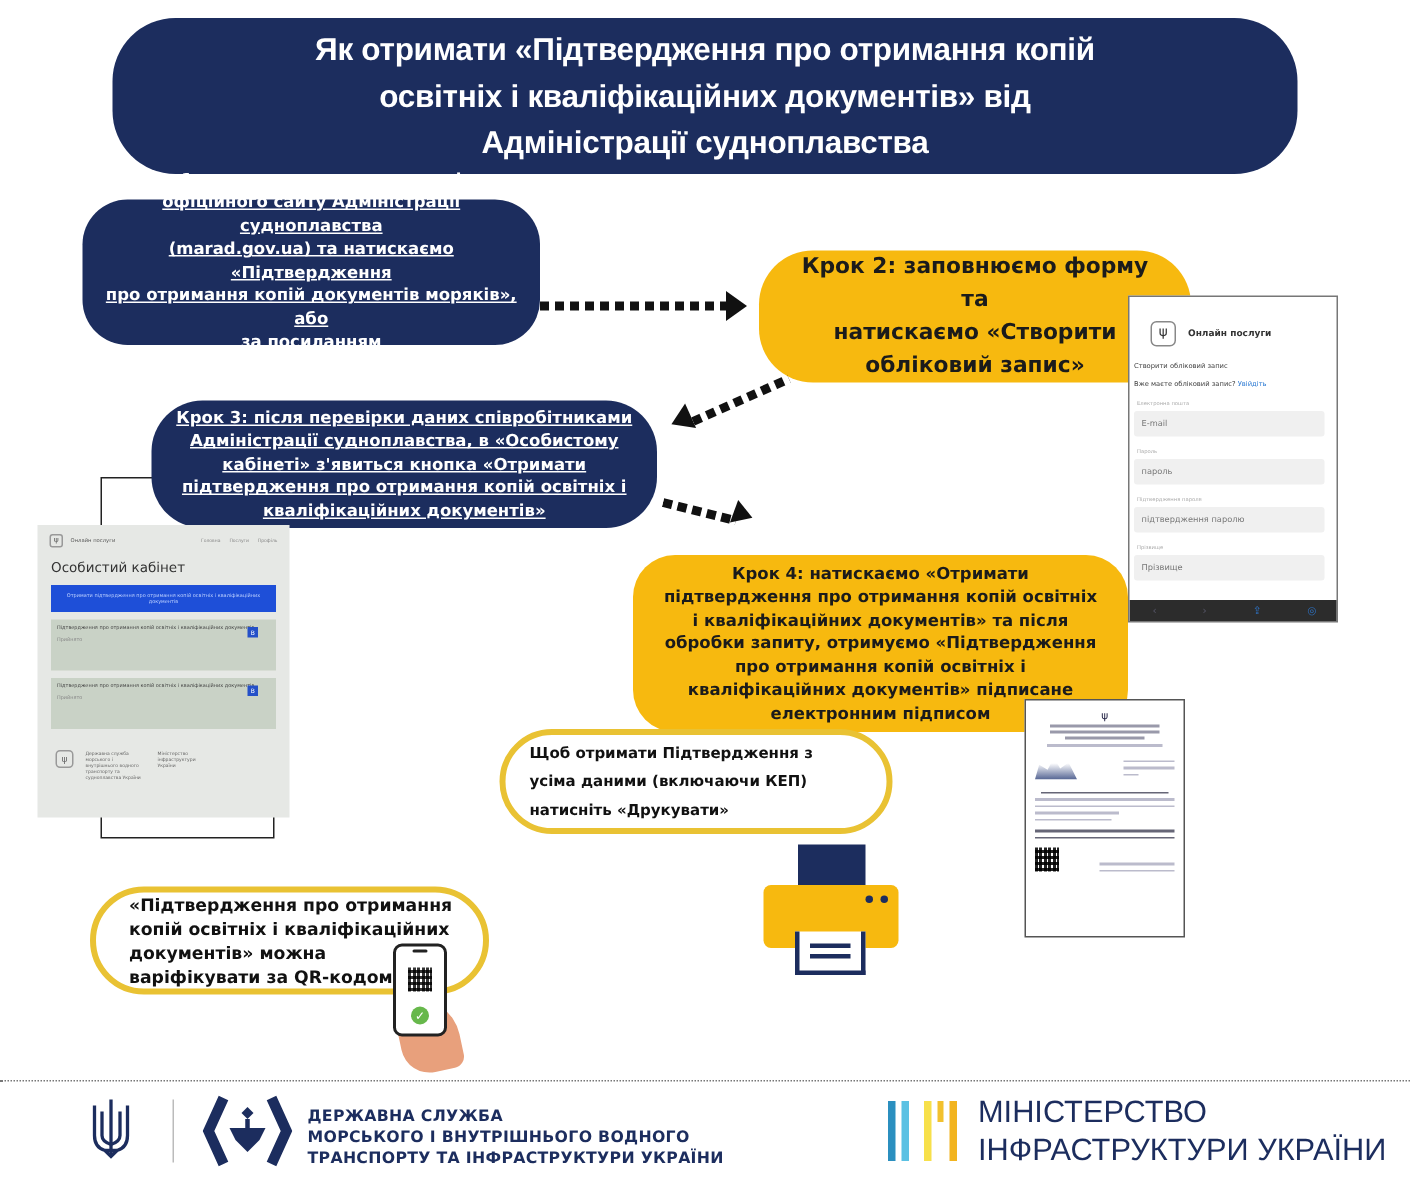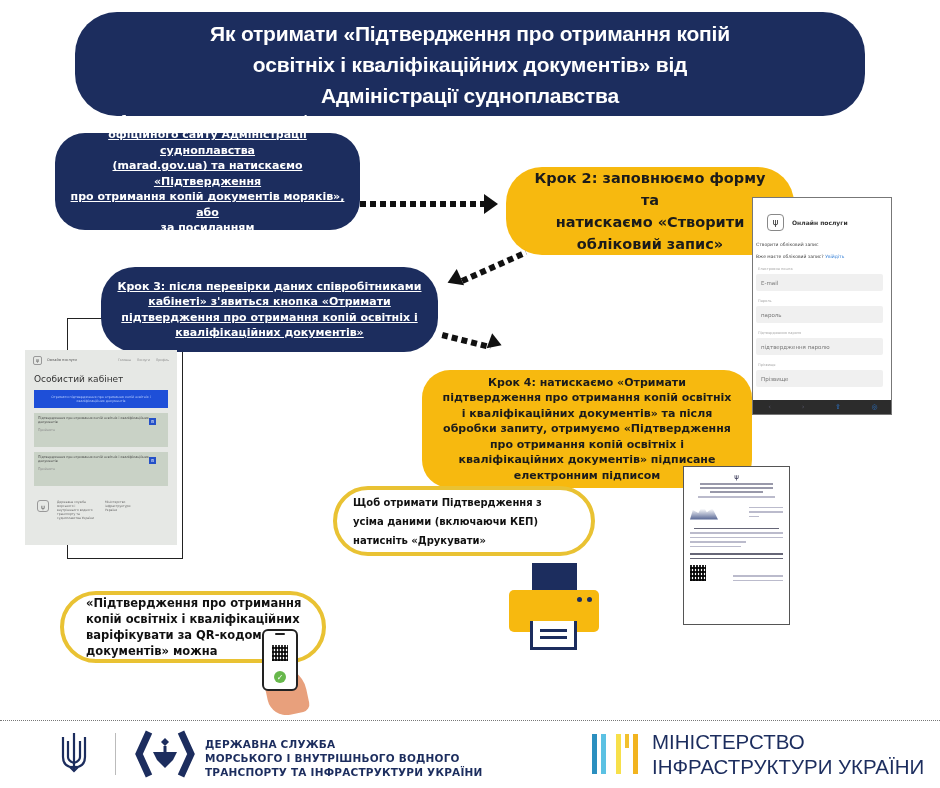--- a/index.html
+++ b/index.html
@@ -55,21 +55,21 @@
   .form-shot .brand { font-size: 6px; color: #333; font-weight: bold; }
   .form-shot .small { font-size: 4.5px; color: #444; padding-left: 3px; margin-top: 4px; }
   .form-shot .link { color: #2d7bd4; }
   .form-shot .label { font-size: 3.5px; color: #aaa; padding-left: 5px; margin-top: 8px; }
   .form-shot .field { margin: 3px 8px 0 3px; height: 17px; background: #f0f0f0; border-radius: 2px; font-size: 5.5px; color: #777; padding-left: 5px; display: flex; align-items: center; }
   .form-shot .toolbar { position: absolute; left: 0; bottom: 0; width: 140px; height: 14px; background: #2c2c2c; display: flex; align-items: center; justify-content: space-around; font-size: 7px; color: #556; }
   .form-shot .toolbar .blue { color: #2d74c8; }
 
   
   .cab-frame { left: 67px; top: 318px; width: 116px; height: 241px; border: 1px solid #222; background: #fff; }
-  .cab-shot { left: 25px; top: 350px; width: 152px; height: 195px; background: #e6e8e5; overflow: hidden; }
+  .cab-shot { left: 25px; top: 350px; width: 168px; height: 195px; background: #e6e8e5; overflow: hidden; }
   .cab-shot .top { display: flex; align-items: center; height: 20px; padding: 0 8px; gap: 5px; font-size: 3.5px; color: #555; }
   .cab-shot .tbox { width: 9px; height: 9px; border: 1px solid #999; border-radius: 2px; font-size: 5px; display: flex; align-items: center; justify-content: center; }
   .cab-shot .nav { margin-left: auto; display: flex; gap: 6px; font-size: 3px; color: #888; }
   .cab-shot h4 { font-size: 9px; font-weight: normal; color: #333; padding-left: 9px; margin-top: 4px; }
   .cab-shot .btn { margin: 6px 9px 0 9px; height: 18px; background: #1e4fd8; color: #bcd0ff; font-size: 3.3px; display: flex; align-items: center; justify-content: center; text-align: center; padding: 0 4px; }
   .cab-shot .card { margin: 5px 9px 0 9px; height: 34px; background: #c9d2c6; position: relative; padding: 3px 4px; font-size: 3.3px; color: #444; }
   .cab-shot .card .badge { position: absolute; right: 12px; top: 5px; width: 7px; height: 7px; background: #2450c8; color: #fff; font-size: 4px; display: flex; align-items: center; justify-content: center; }
   .cab-shot .card .meta { color: #888; margin-top: 4px; }
   .cab-shot .foot { display: flex; gap: 8px; padding: 14px 8px 0 12px; font-size: 3px; color: #666; }
   .cab-shot .foot .tbox2 { width: 12px; height: 12px; border: 1px solid #999; border-radius: 3px; display: flex; align-items: center; justify-content: center; font-size: 6px; }
@@ -167,20 +167,21 @@
 </div>
 
 <div class="abs dots-h" style="left:452px; top:258px; width:70px; transform-origin:left center; transform:rotate(-24deg); left:462px; top:278px;"></div>
 <div class="abs arrowhead" style="left:447px; top:271px; border-width:9px 14px 9px 0; border-color:transparent #111 transparent transparent; transform:rotate(-24deg);"></div>
 
 <div class="abs cab-frame"></div>
 
 <div class="abs navy-bubble step3">
   <div>
     <div>Крок 3: після перевірки даних співробітниками</div>
+    <div>Адміністрації судноплавства, в «Особистому</div>
     <div>кабінеті» з'явиться кнопка «Отримати</div>
     <div>підтвердження про отримання копій освітніх і</div>
     <div>кваліфікаційних документів»</div>
   </div>
 </div>
 
 <div class="abs cab-shot">
   <div class="top">
     <div class="tbox">ψ</div>
     <span>Онлайн послуги</span>
@@ -268,22 +269,22 @@
 <div class="abs printer-dot" style="left:587px;"></div>
 <div class="abs printer-paper">
   <div class="pl" style="top:8px;"></div>
   <div class="pl" style="top:15px;"></div>
 </div>
 
 <div class="abs outline-bubble qr-note">
   <div>
     <div>«Підтвердження про отримання</div>
     <div>копій освітніх і кваліфікаційних</div>
+    <div>документів» можна</div>
     <div>варіфікувати за QR-кодом</div>
-    <div>документів» можна</div>
   </div>
 </div>
 
 <div class="abs hand"></div>
 <div class="abs phone">
   <div class="notch"></div>
   <div class="qr"></div>
   <div class="check">✓</div>
 </div>
 

